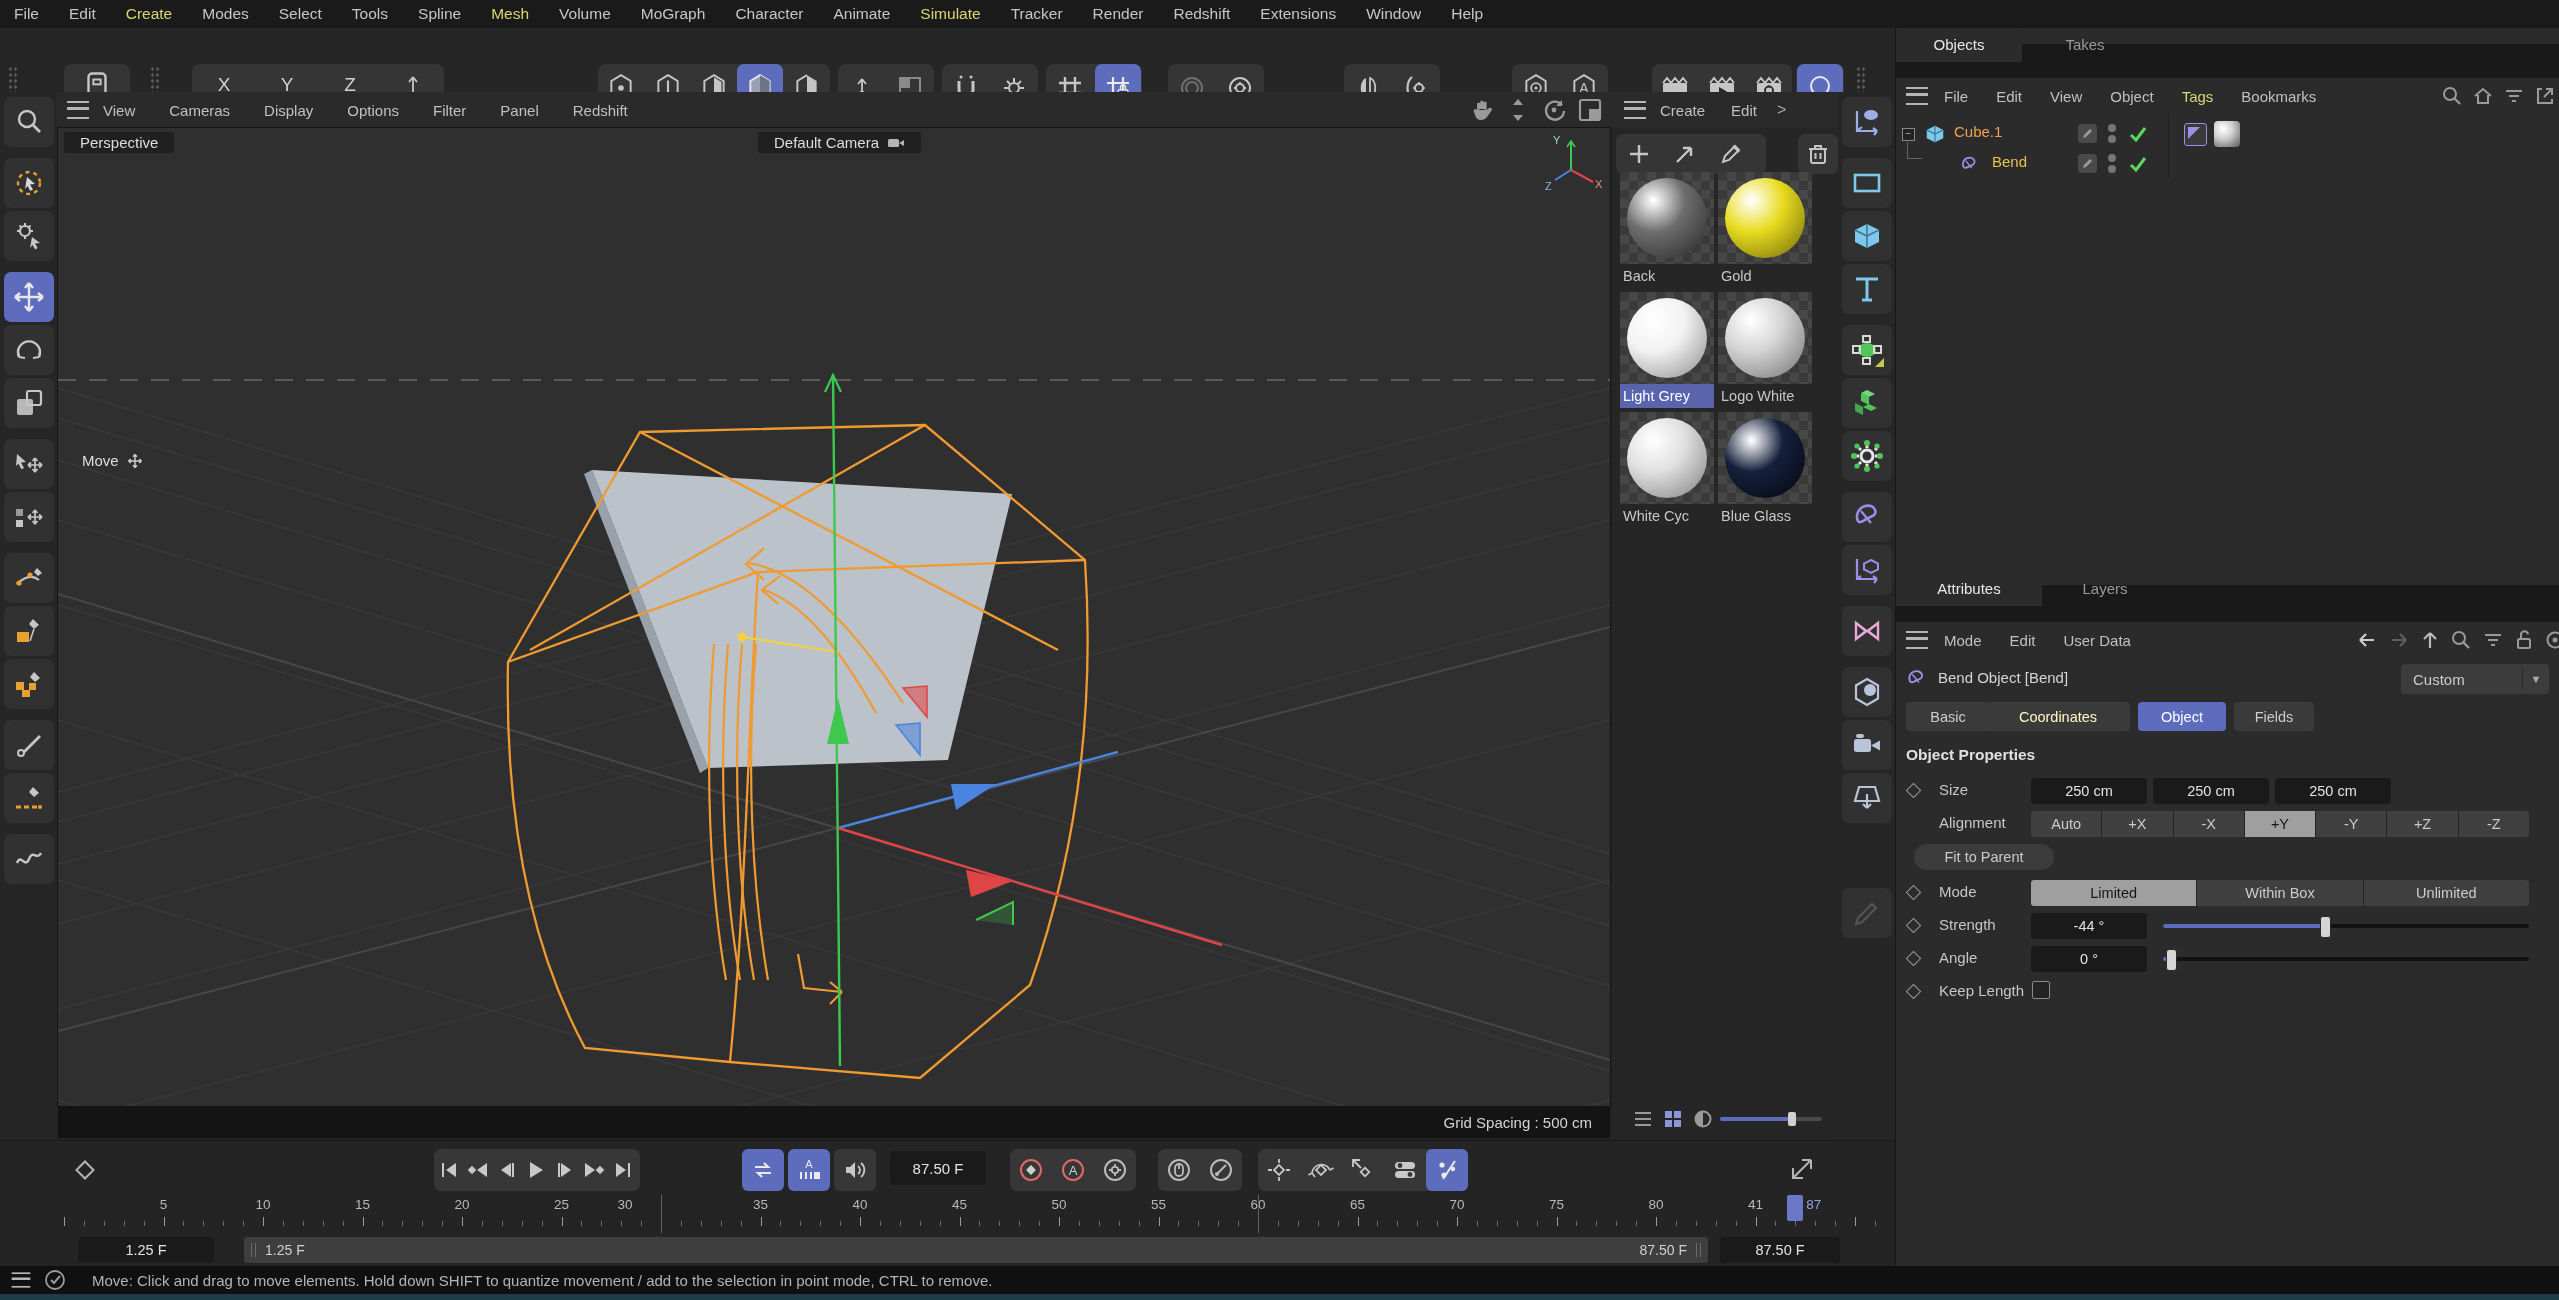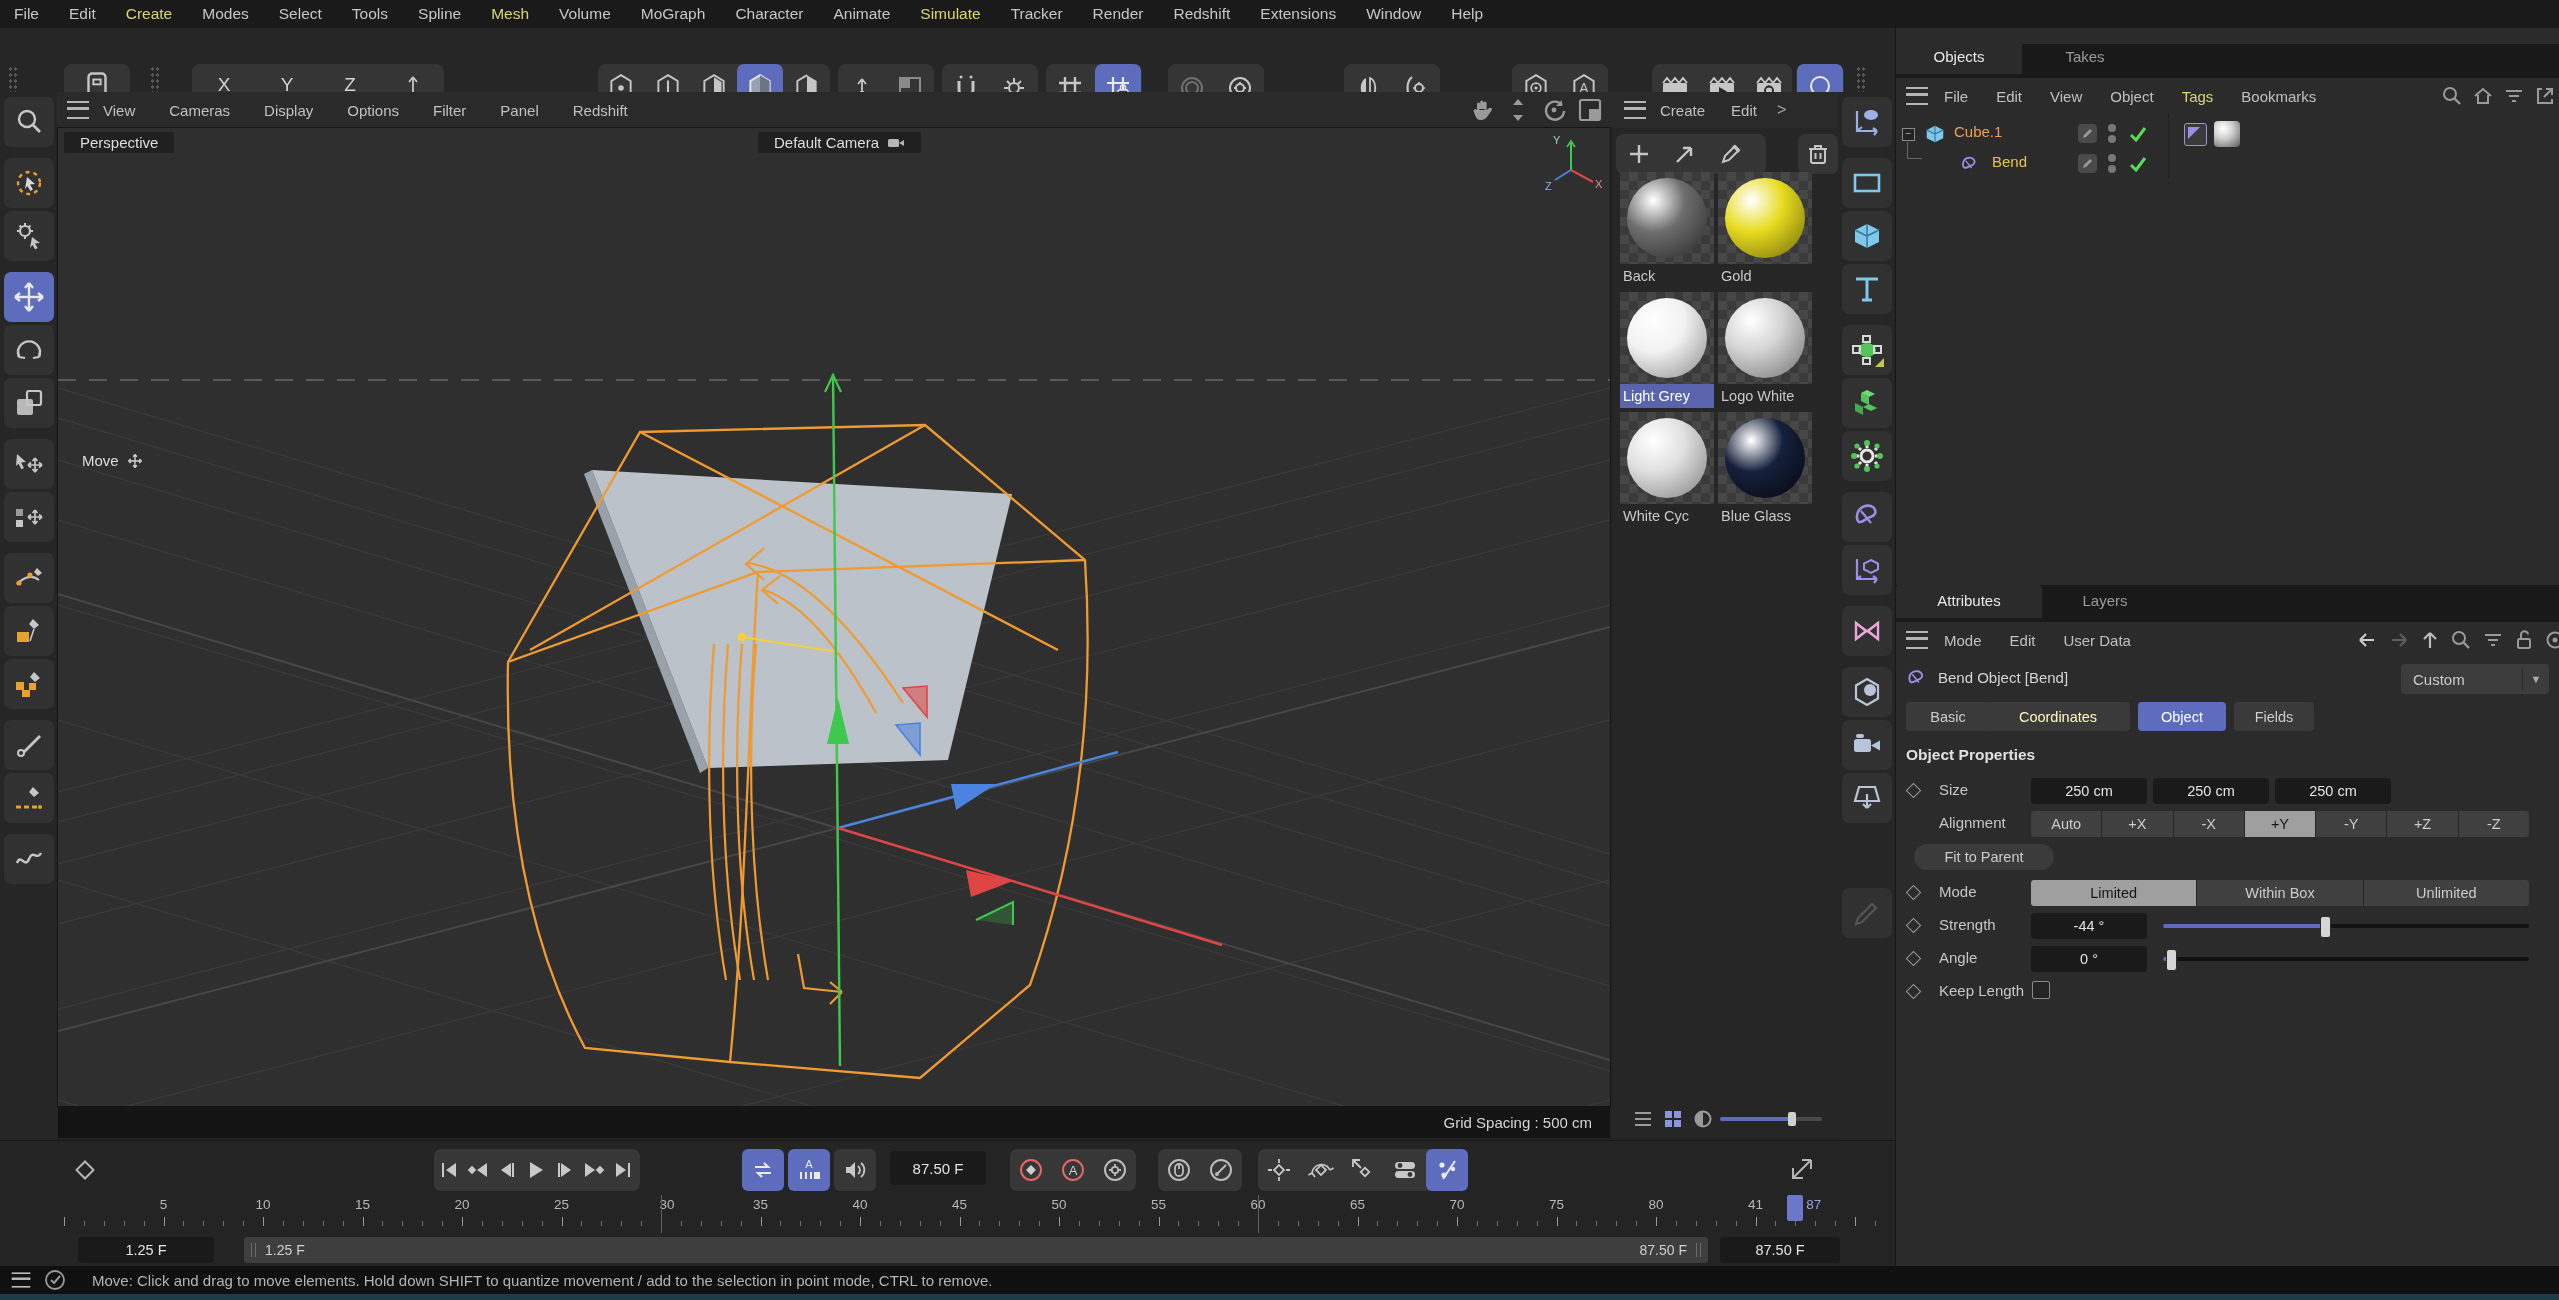--- a/index.html
+++ b/index.html
@@ -42,21 +42,21 @@
   .sphere{width:80px;height:80px;border-radius:50%;background:radial-gradient(circle at 33% 28%, #ffffff 1%, var(--b) 40%, var(--d) 100%);}
   .mat-label{height:24px;line-height:24px;font-size:14.5px;color:#c8c8c8;padding-left:3px;white-space:nowrap;}
   .mat-label.sel{background:#5a64ad;color:#fff;}
 
   
   #rstrip{left:1838px;top:92px;width:57px;height:1048px;background:#262626;display:flex;flex-direction:column;align-items:center;padding-top:3px;}
 
   
   #rpanel{left:1895px;top:28px;width:664px;height:1266px;background:#2b2b2b;border-left:1px solid #161616;box-sizing:border-box;}
   .tabbar{position:absolute;left:0;width:664px;background:#191919;}
-  .tab{position:absolute;bottom:4px;height:34px;line-height:34px;text-align:center;font-size:15px;color:#9a9a9a;}
+  .tab{position:absolute;bottom:16px;height:34px;line-height:34px;text-align:center;font-size:15px;color:#9a9a9a;}
   .tab.on{background:#2b2b2b;color:#e8e8e8;border-radius:5px 5px 0 0;}
   .pmenu{position:absolute;display:flex;gap:30px;color:#c0c0c0;}
   .pmenu .accent{color:#d9d673;}
   .hamb{width:22px;height:14px;border-top:2.5px solid #b5b5b5;border-bottom:2.5px solid #b5b5b5;position:relative;}
   .hamb:before{content:"";position:absolute;left:0;right:0;top:4.2px;height:2.5px;background:#b5b5b5;}
   .field{position:absolute;background:#1a1a1a;border-radius:4px;color:#e2e2e2;text-align:center;font-size:14.5px;display:flex;align-items:center;justify-content:center;}
   .seg{position:absolute;display:flex;gap:1px;background:#262626;border-radius:3px;overflow:hidden;height:26px;}
   .seg div{flex:1;background:#404040;color:#cccccc;font-size:14.5px;display:flex;align-items:center;justify-content:center;}
   .seg div.sel{background:#9f9f9f;color:#161616;}
   .diam{position:absolute;width:9px;height:9px;border:1.5px solid #999;transform:rotate(45deg);}
@@ -1185,21 +1185,21 @@
           <div class="tick" style="left:1795.3px"></div>
           <div class="tick" style="left:1815.1999999999998px"></div>
           <div class="tick" style="left:1835.1px"></div>
           <div class="tick maj" style="left:1854.9999999999998px"></div>
           <div class="tick" style="left:1874.8999999999999px"></div>
           <div class="rlabel" style="left: 163.5px;">5</div>
           <div class="rlabel" style="left: 263px;">10</div>
           <div class="rlabel" style="left: 362.5px;">15</div>
           <div class="rlabel" style="left: 462px;">20</div>
           <div class="rlabel" style="left: 561.5px;">25</div>
-          <div class="rlabel" style="left: 667px;">30</div>
+          <div class="rlabel" style="left: 625px;">30</div>
           <div class="rlabel" style="left: 760.5px;">35</div>
           <div class="rlabel" style="left: 860px;">40</div>
           <div class="rlabel" style="left: 959.5px;">45</div>
           <div class="rlabel" style="left: 1059px;">50</div>
           <div class="rlabel" style="left: 1158.5px;">55</div>
           <div class="rlabel" style="left: 1258px;">60</div>
           <div class="rlabel" style="left: 1357.5px;">65</div>
           <div class="rlabel" style="left: 1457px;">70</div>
           <div class="rlabel" style="left: 1556.5px;">75</div>
           <div class="rlabel" style="left: 1656px;">80</div>

